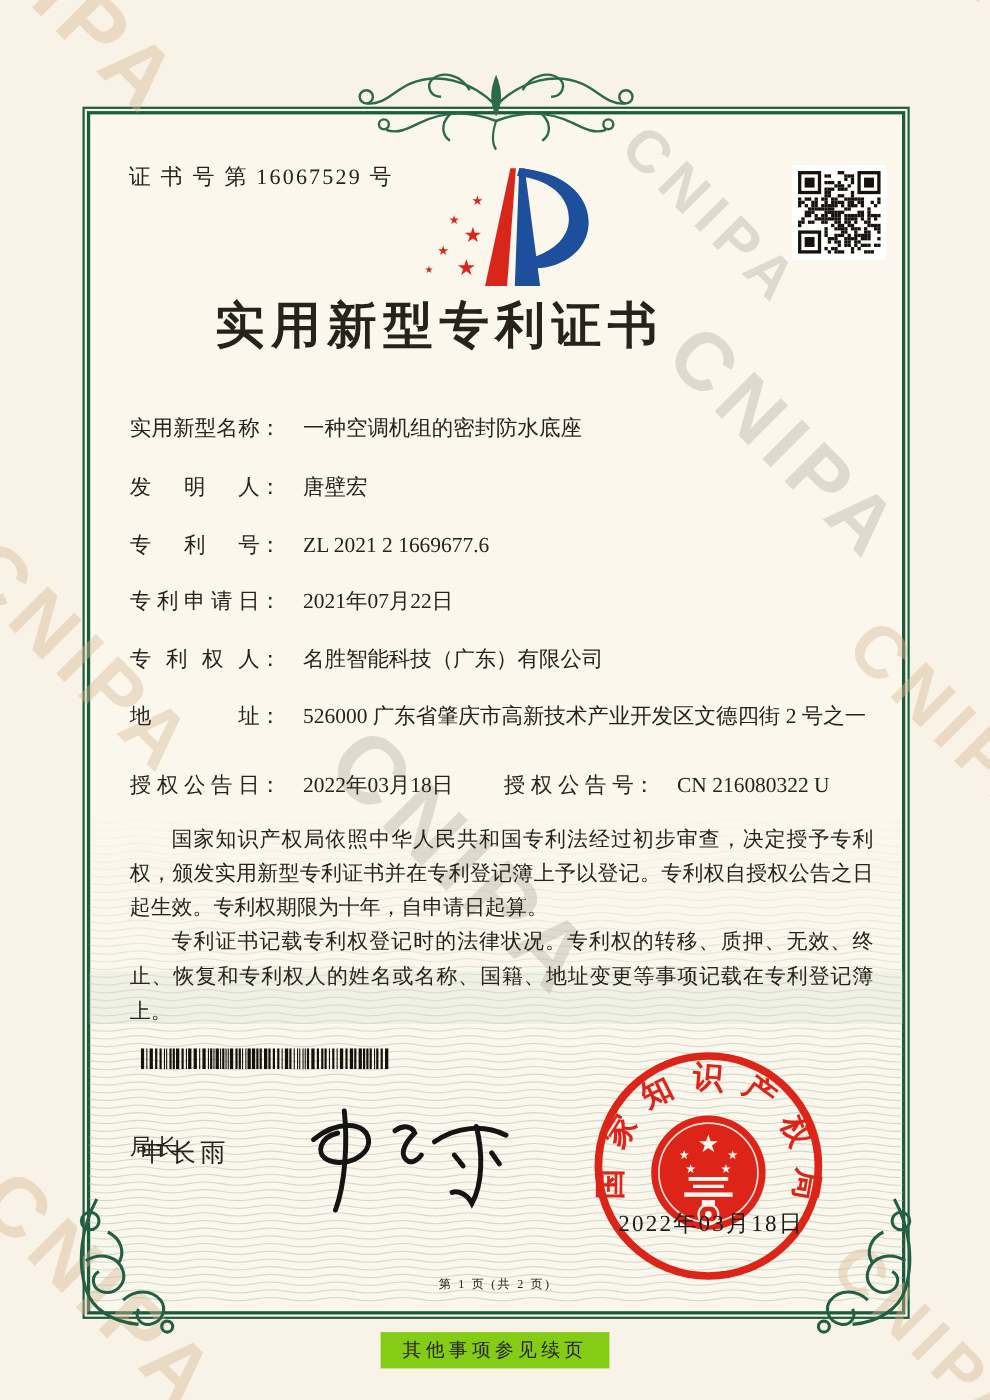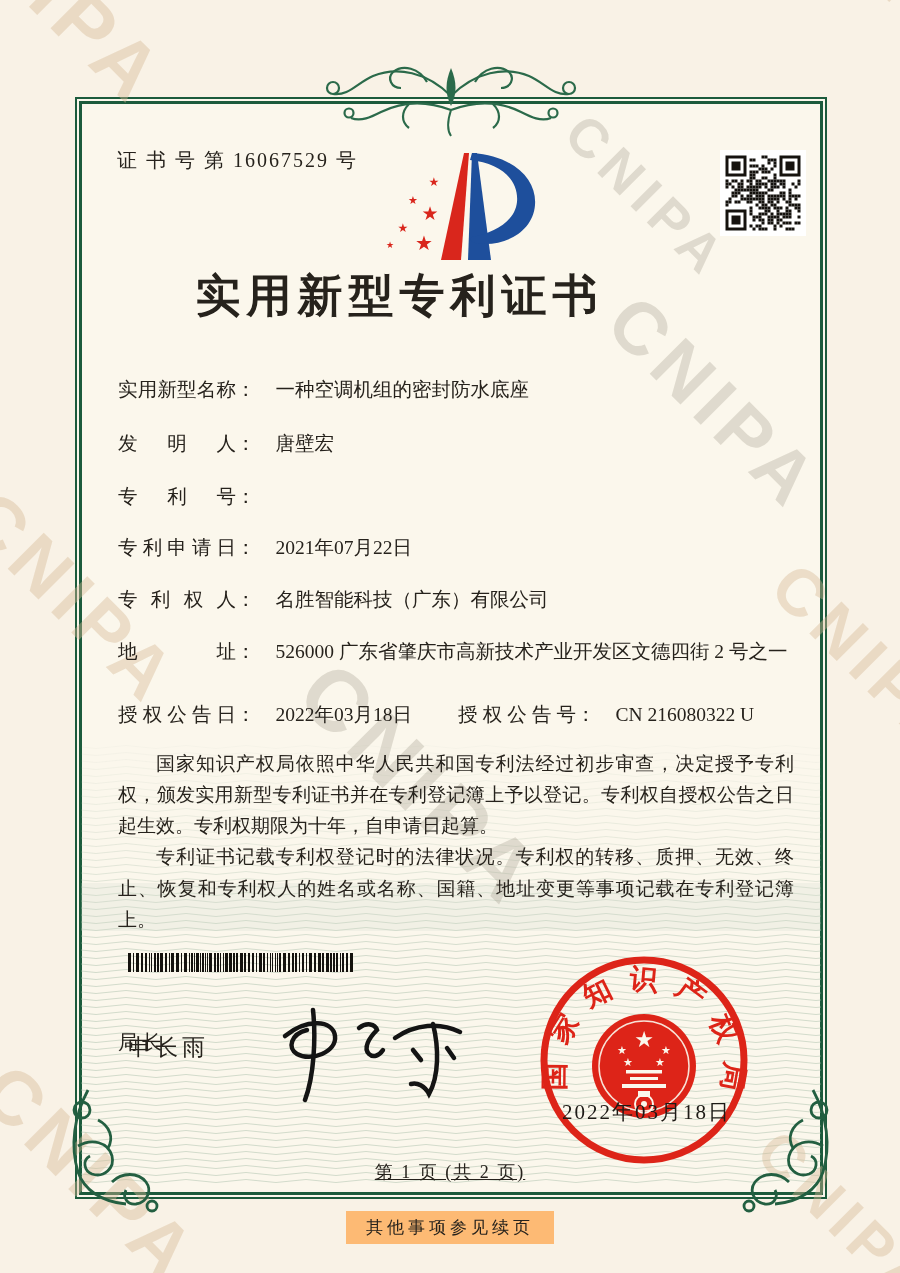--- a/index.html
+++ b/index.html
@@ -46,24 +46,24 @@
   .paras{position:absolute;left:118px;top:748px;width:676px;z-index:4;
          font-size:19px;line-height:1.64;text-align:justify;}
   .paras p{margin:0;text-indent:2em;}
   .barcode{position:absolute;left:128px;top:953px;z-index:4;}
   .director-title{position:absolute;left:118px;top:1029px;z-index:4;font-size:20px;letter-spacing:4px;}
   .director-name{position:absolute;left:128px;top:1012px;z-index:4;font-size:23px;letter-spacing:4px;margin-top:20px;}
   .signature{position:absolute;left:255px;top:998px;z-index:4;}
   .seal{position:absolute;left:538px;top:954px;z-index:4;}
   .seal-date{position:absolute;left:562px;top:1098px;z-index:5;font-size:21px;letter-spacing:2px;color:#1d1a16;}
   .pageinfo{position:absolute;left:0;top:1160px;width:900px;z-index:4;text-align:center;
-            font-size:18px;letter-spacing:2px;text-decoration:underline;}
+            font-size:11px;letter-spacing:2px;}
   .note{
     position:absolute;top:1211px;left:50%;transform:translateX(-50%);z-index:4;
-    background:#fdba74;padding:5px 20px;font-size:17px;letter-spacing:4px;
+    background:#84cc16;padding:5px 20px;font-size:17px;letter-spacing:4px;
   }
   svg text.star{font-family:"DejaVu Sans",sans-serif;}
 </style>
 </head>
 <body>
 
 <span class="wm wm-tan" style="left:-90px;top:-55px;font-size:80px;">CNIPA</span>
 <span class="wm wm-tan" style="left:762px;top:-68px;font-size:80px;">CNIPA</span>
 <span class="wm wm-gray" style="left:545px;top:165px;font-size:54px;">CNIPA</span>
 <span class="wm wm-gray" style="left:582px;top:360px;font-size:74px;">CNIPA</span>
@@ -442,20 +442,21 @@
   <span class="fval">一种空调机组的密封防水底座</span>
 </div>
 <div class="frow" style="top:429px;">
   <span class="flabel">发明人</span>
     <span class="fcolon">：</span>
   <span class="fval">唐壁宏</span>
 </div>
 <div class="frow" style="top:482px;">
   <span class="flabel">专利号</span>
     <span class="fcolon">：</span>
+  <span class="fval">ZL 2021 2 1669677.6</span>
 </div>
 <div class="frow" style="top:533px;">
   <span class="flabel">专利申请日</span>
     <span class="fcolon">：</span>
   <span class="fval">2021年07月22日</span>
 </div>
 <div class="frow" style="top:585px;">
   <span class="flabel">专利权人</span>
     <span class="fcolon">：</span>
   <span class="fval">名胜智能科技（广东）有限公司</span>

